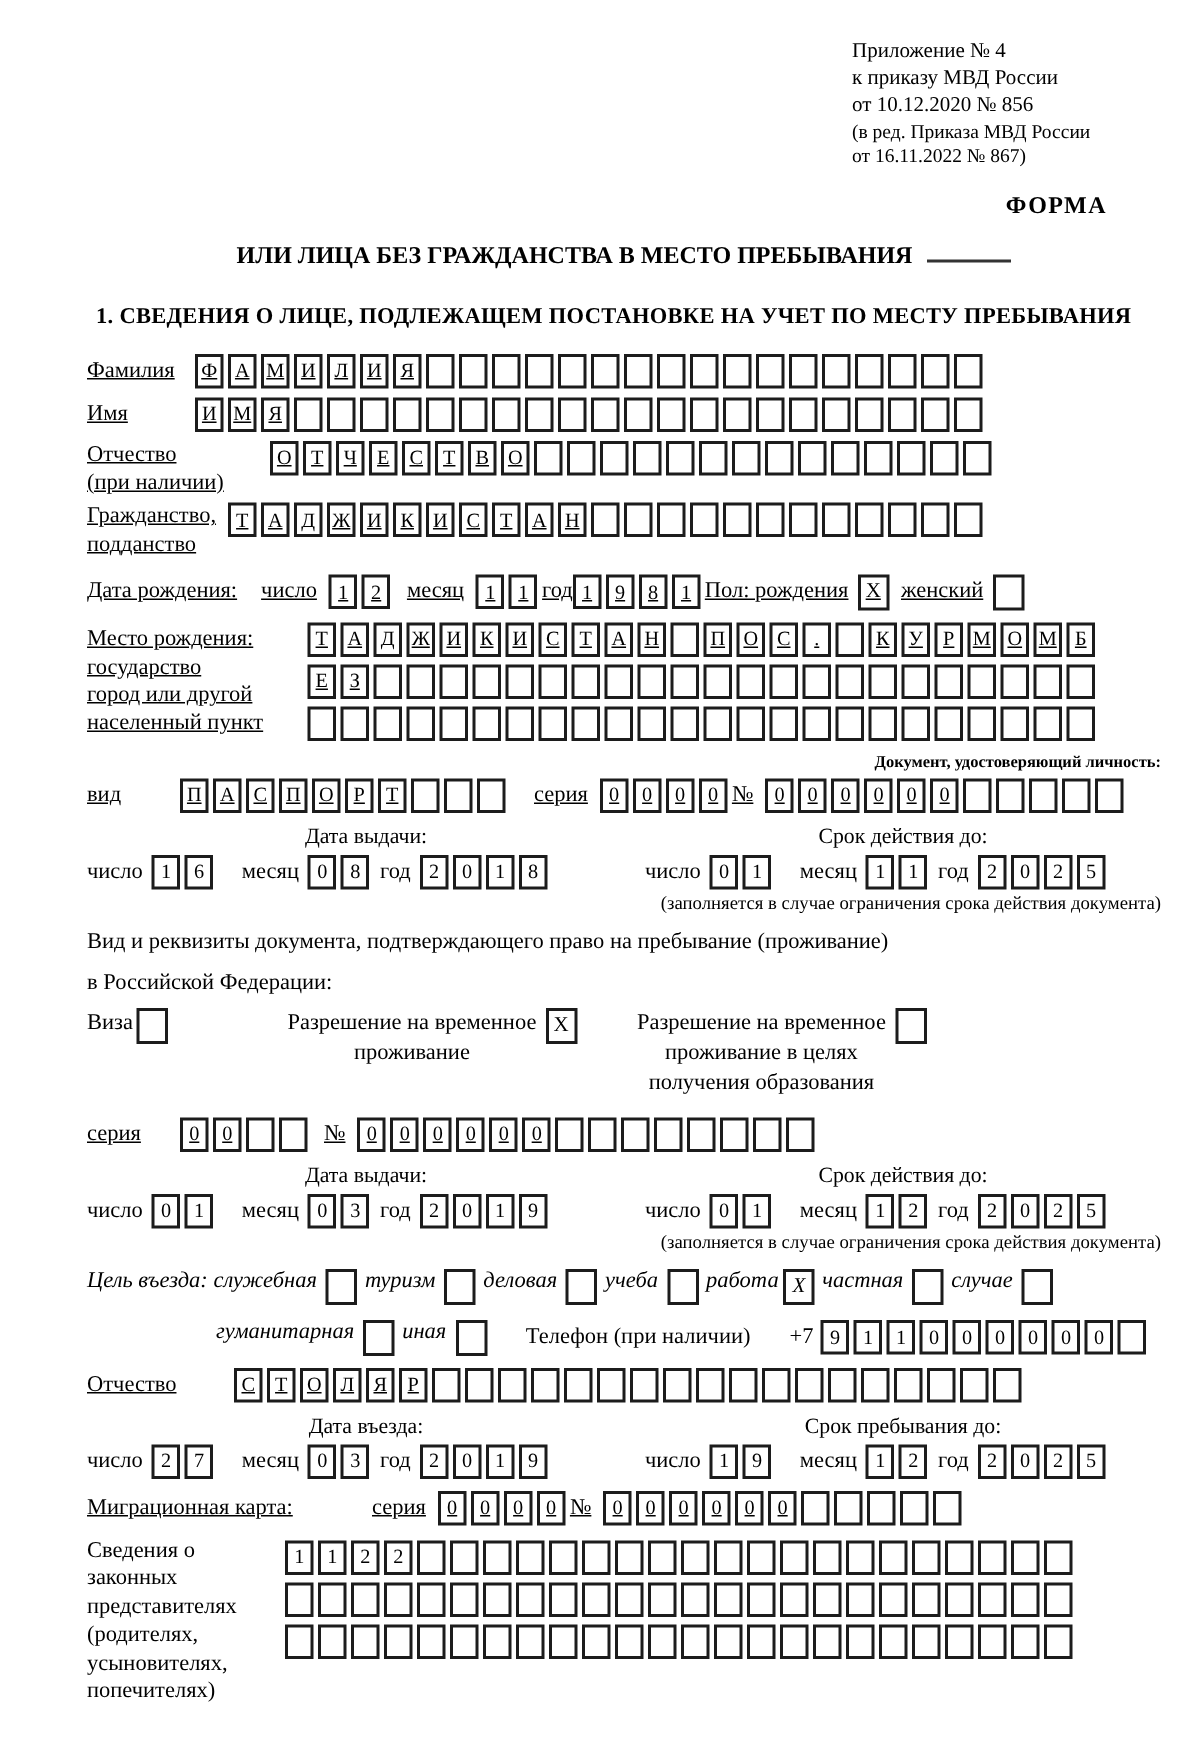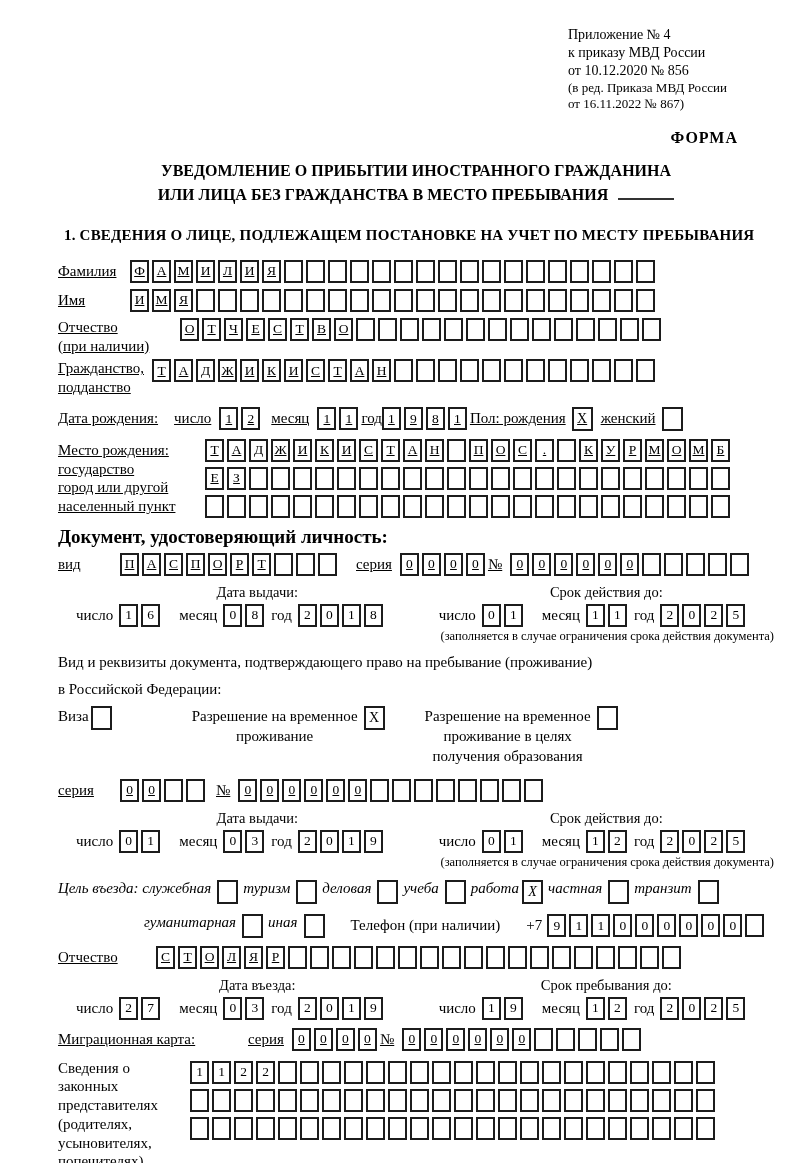--- a/index.html
+++ b/index.html
@@ -32,23 +32,23 @@
     display: inline-flex; align-items: center; justify-content: center;
     font-size: 13.5px; flex: 0 0 auto; background: #fff;
   }
   .ckbox {
     width: 21px; height: 24px; border: 2px solid #1c1c1c;
     display: inline-flex; align-items: center; justify-content: center;
     font-size: 14px; flex: 0 0 auto; margin-left: 6px;
   }
   .stack { display: flex; flex-direction: column; gap: 5px; }
 
-  .center-bold { text-align: left; font-weight: bold; margin-top: 8px; font-size: 19px; }
-
-  .dateblk { display: flex; margin-top: 8px; margin-left: 18px; }
+  .center-bold { text-align: right; font-weight: bold; margin-top: 8px; font-size: 11px; }
+
+  .dateblk { display: flex; margin-top: 8px; }
   .datecol { display: flex; flex-direction: column; }
   .datecol.left { width: 372px; }
   .datecol.right { width: 344px; }
   .datehead { text-align: center; font-size: 14.5px; }
   .dateline { display: flex; align-items: center; gap: 4px; margin-top: 3px; }
   .dateline .dl-lbl { margin-right: 2px; }
   .note-right { text-align: right; font-size: 12.5px; margin-top: 2px; }
 
   .paraline { margin-top: 10px; font-size: 15px; }
   .viza-row { display: flex; align-items: flex-start; margin-top: 8px; gap: 16px; }
@@ -72,21 +72,20 @@
     <div>Приложение № 4</div>
     <div>к приказу МВД России</div>
     <div>от 10.12.2020 № 856</div>
     <div class="small">(в ред. Приказа МВД России</div>
     <div class="small">от 16.11.2022 № 867)</div>
   </div>
 
   <div class="forma">ФОРМА</div>
 
   <div class="title">
-    <div>УВЕДОМЛЕНИЕ О ПРИБЫТИИ ИНОСТРАННОГО ГРАЖДАНИНА</div>
     <div>
       <span>ИЛИ ЛИЦА БЕЗ ГРАЖДАНСТВА В МЕСТО ПРЕБЫВАНИЯ</span><span class="blank-underline"></span>
     </div>
   </div>
 
   <div class="sec">1. СВЕДЕНИЯ О ЛИЦЕ, ПОДЛЕЖАЩЕМ ПОСТАНОВКЕ НА УЧЕТ ПО МЕСТУ ПРЕБЫВАНИЯ</div>
 
   <div class="row" style="margin-top:16px">
     <span class="lbl w72">Фамилия</span>
     <span class="boxes">
@@ -547,21 +546,21 @@
     </span>
     <span class="pair">
       <span>работа</span>
       <span class="ckbox" style="margin-left:3px">X</span>
     </span>
     <span class="pair">
       <span>частная</span>
       <span class="ckbox"></span>
     </span>
     <span class="pair">
-      <span>транзит</span>
+      <span>случае</span>
       <span class="ckbox"></span>
     </span>
   </div>
 
   <div class="goal-row" style="padding-left:86px">
     <span class="pair">
       <span>гуманитарная</span>
       <span class="ckbox"></span>
     </span>
     <span class="pair">

